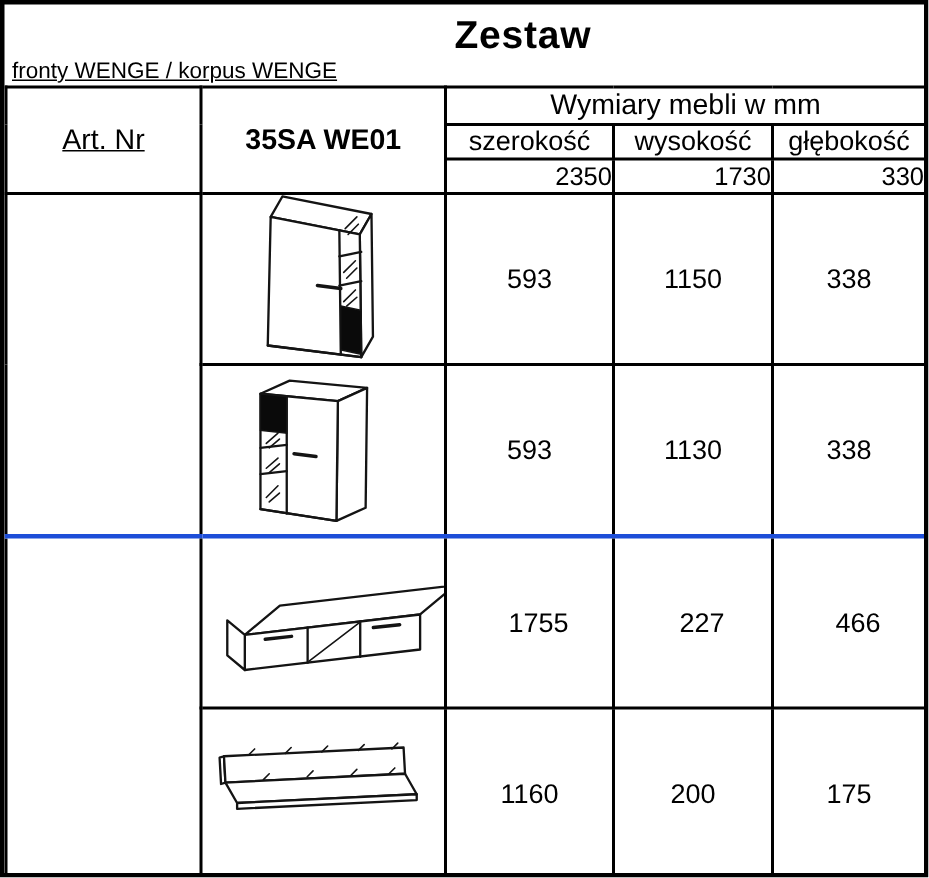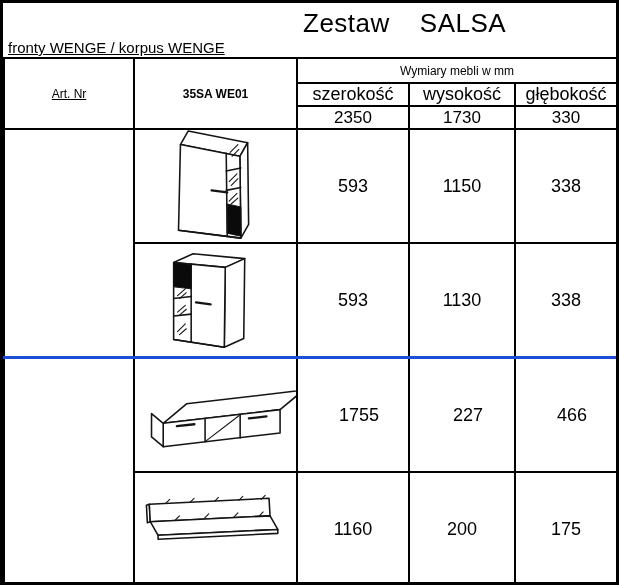--- a/index.html
+++ b/index.html
@@ -8,60 +8,59 @@
     width:619px;height:585px;box-sizing:border-box;
     background:#fff;position:relative;
     border:3px solid #000;
     overflow:hidden;
   }
   .title-block{
     height:33px;display:flex;align-items:flex-end;
     padding-left:300px;box-sizing:border-box;
   }
   .title-block .t1,.title-block .t2{
-    font-size:26px;font-weight:normal;line-height:1;letter-spacing:.5px;
+    font-size:26px;font-weight:bold;line-height:1;letter-spacing:.5px;
     white-space:nowrap;
   }
   .title-block .t2{margin-left:30px;}
   .subtitle-block{
     height:20px;padding:0 0 1px 5px;display:flex;align-items:flex-end;
     font-size:15px;
     text-decoration:underline;
   }
   table.spec{
     border-collapse:collapse;width:613px;table-layout:fixed;
     margin:0;
   }
   table.spec td{
     border:2px solid #000;text-align:center;vertical-align:middle;
     padding:0;overflow:hidden;
   }
-  tr.hdr1 td{height:23px;font-size:12px;}
+  tr.hdr1 td{height:23px;font-size:19px;}
   tr.hdr2 td{height:21px;font-size:18px;}
-  tr.setvals td{height:21px;font-size:17px;}
+  tr.setvals td{height:21px;font-size:17px;text-align:right;}
   td.artnr{font-size:17px;text-decoration:underline;}
   td.code{font-size:21px;font-weight:bold;}
   tr.item td{height:112px;font-size:18px;}
   tr.thicktop td{border-top:3px solid #1d4ed8;padding-left:12px;}
   td.draw{vertical-align:middle;}
   td.draw svg{display:block;margin:0 auto;}
   .sw{stroke:#141414;stroke-width:1.6;fill:none;stroke-linecap:round;}
   .face{stroke:#141414;stroke-width:1.6;fill:#ffffff;stroke-linejoin:round;}
   .blackp{stroke:#141414;stroke-width:1;fill:#0a0a0a;}
   .thin{stroke:#141414;stroke-width:1.1;fill:none;stroke-linecap:round;}
   .handle{stroke:#141414;stroke-width:2.4;fill:none;stroke-linecap:round;}
 </style>
 </head>
 <body>
 
 <div class="page">
 
   <div class="title-block">
     <span class="t1">Zestaw</span>
-    <span class="t2">SALSA</span>
   </div>
 
   <div class="subtitle-block">fronty WENGE / korpus WENGE</div>
 
   <table class="spec">
     <colgroup>
       <col style="width:130px">
         <col style="width:163px">
         <col style="width:112px">
         <col style="width:106px">

